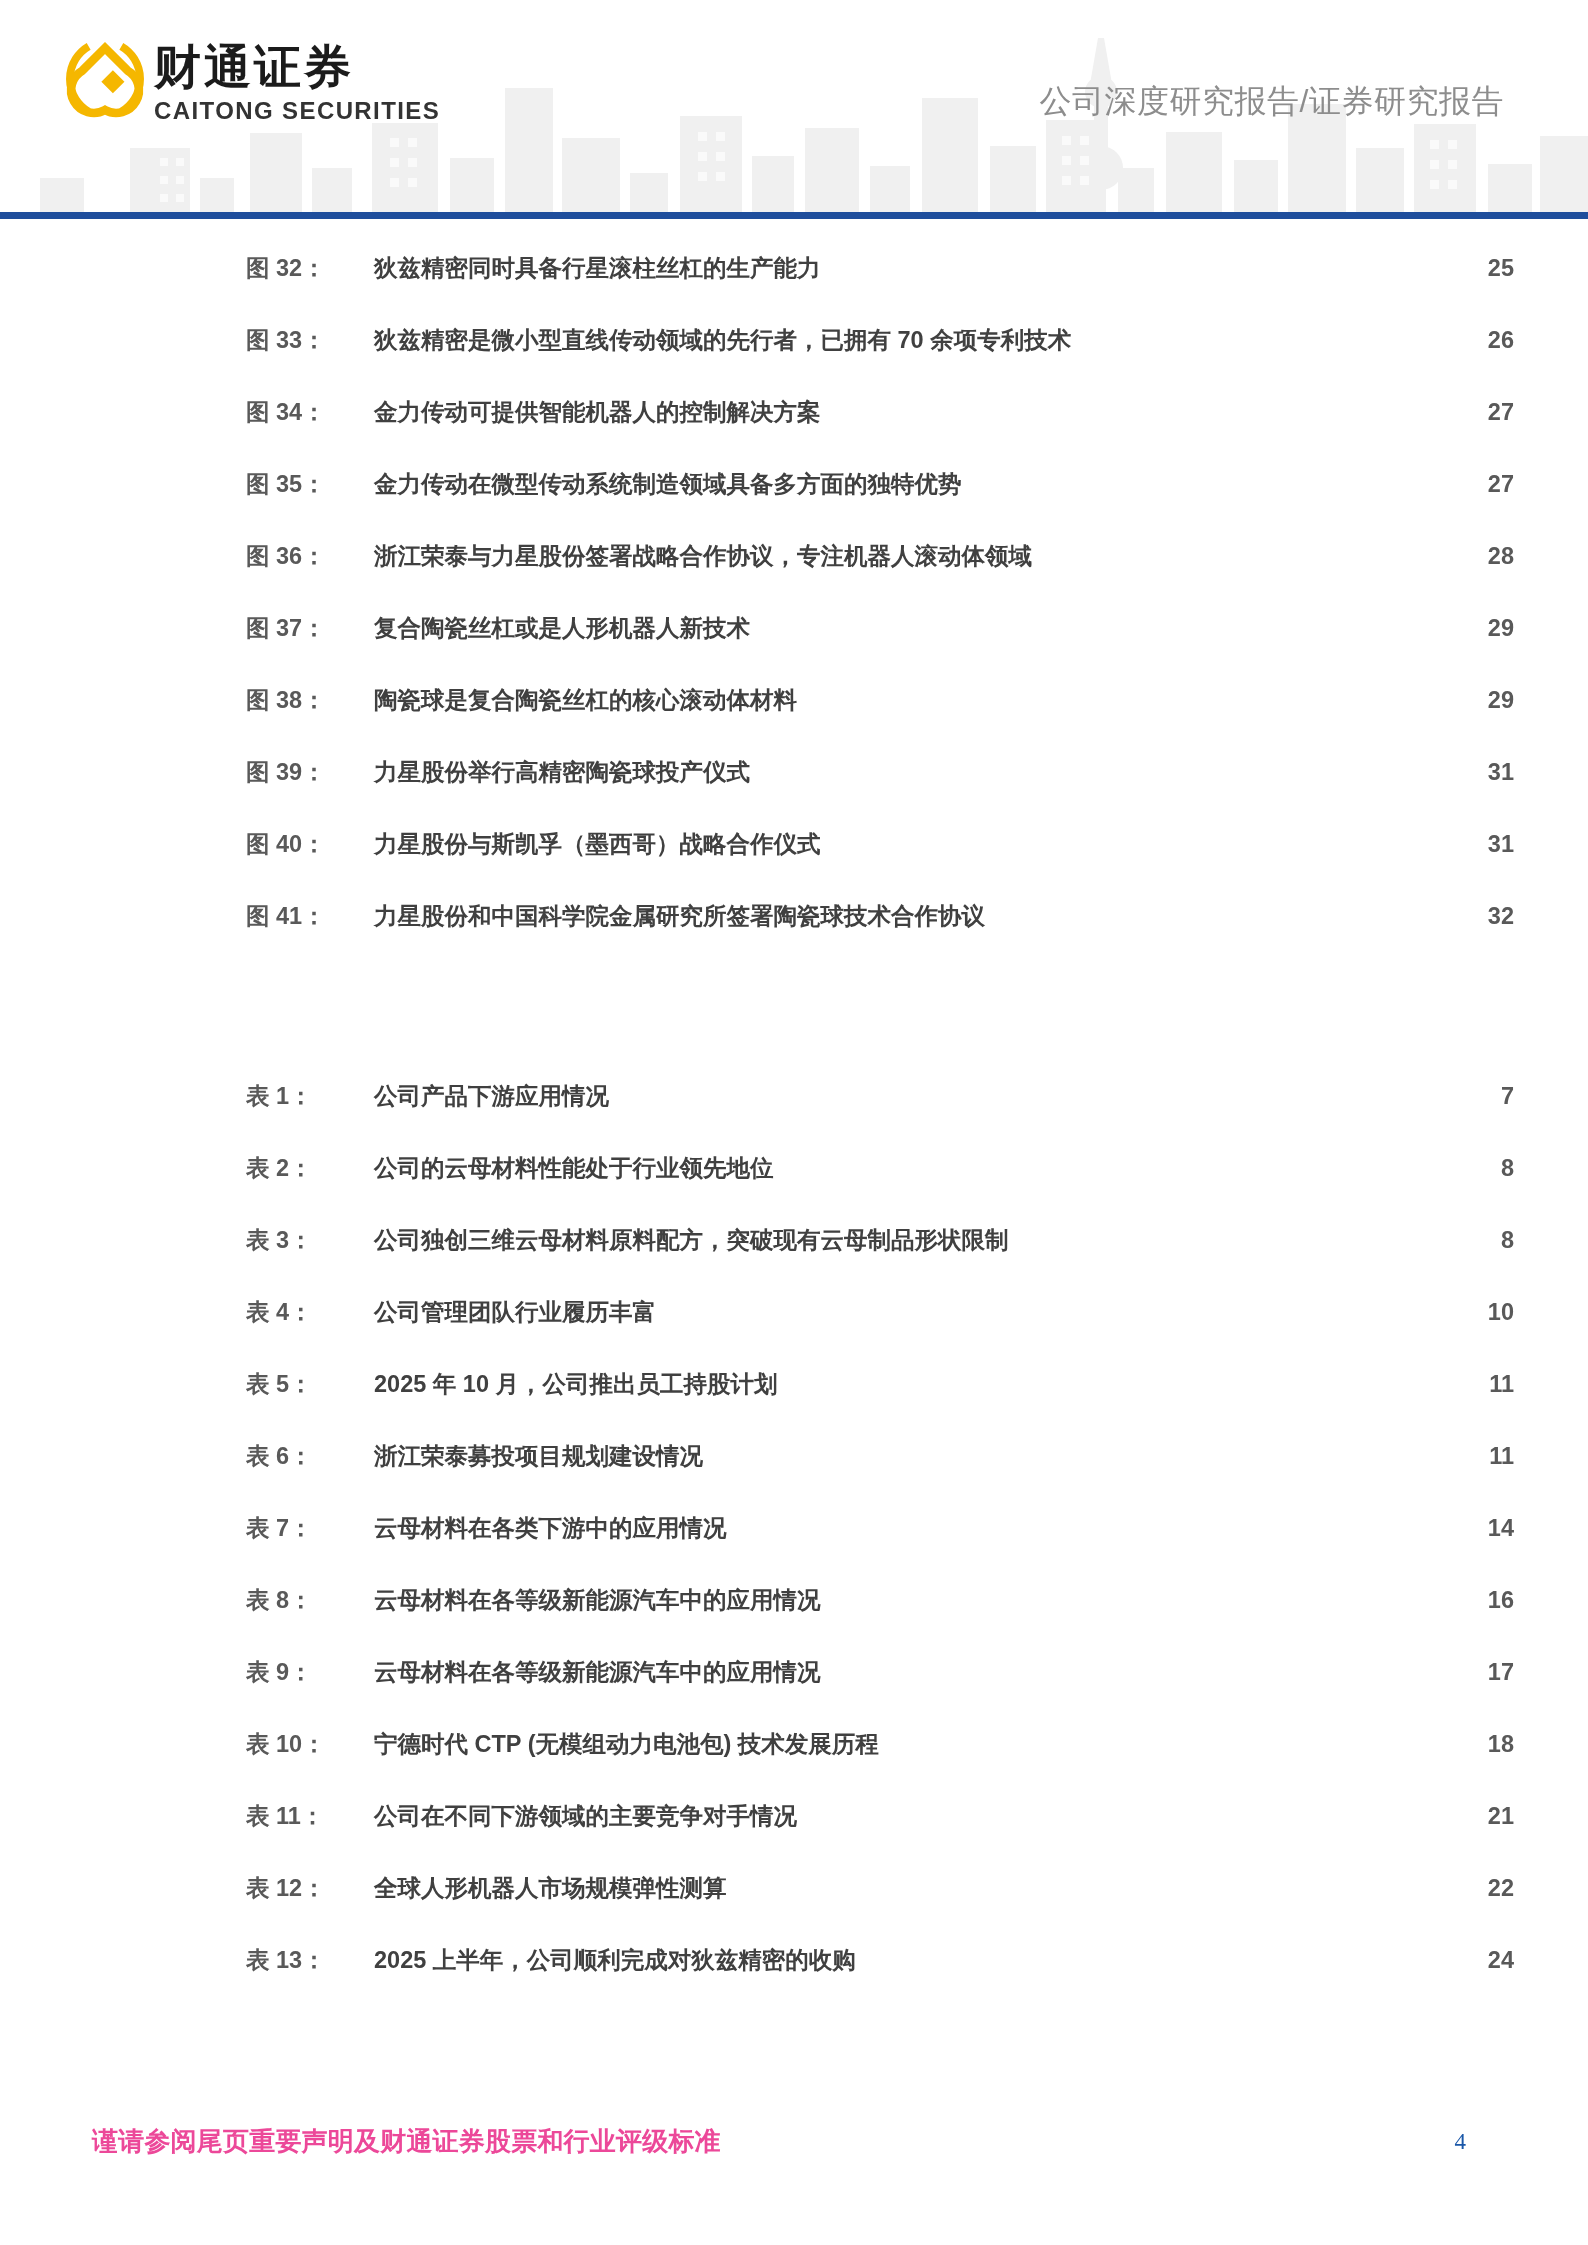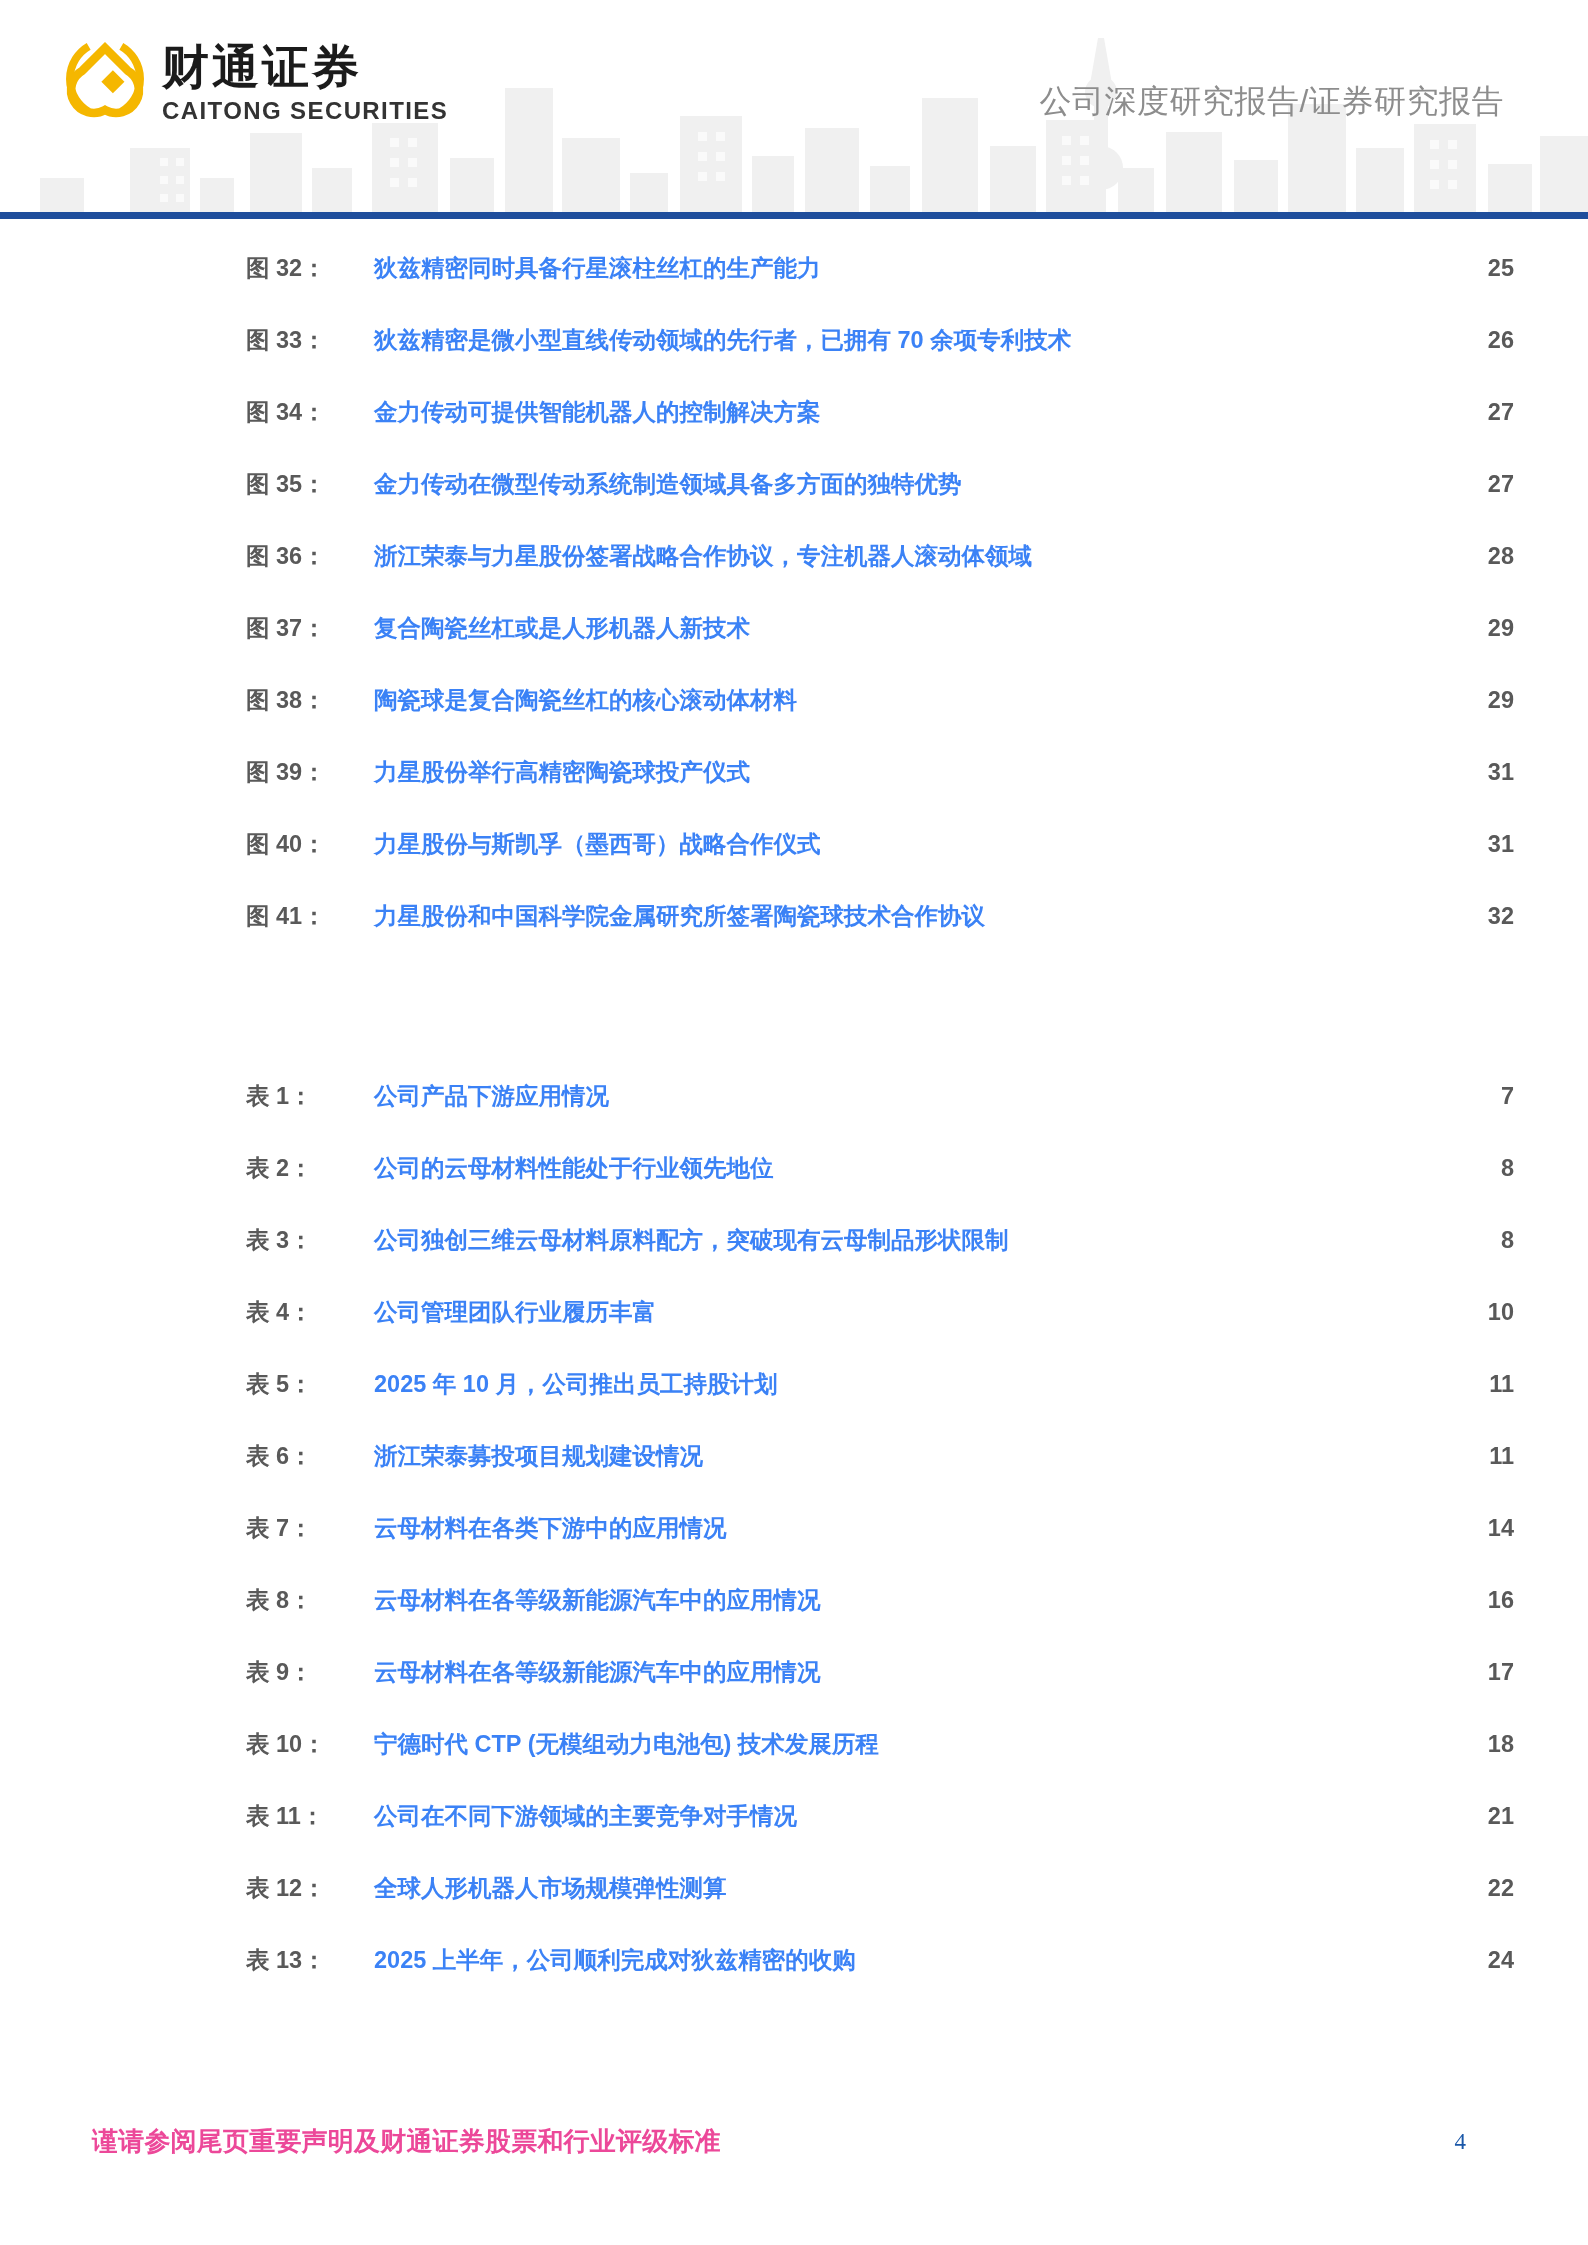--- a/index.html
+++ b/index.html
@@ -35,21 +35,21 @@
     width: 1588px;
     height: 190px;
     opacity: 1;
   }
   .logo-wrap {
     position: absolute;
     left: 62px;
     top: 36px;
     display: flex;
     align-items: flex-start;
-    gap: 14px;
+    gap: 6px;
     justify-content: space-between;
   }
   .logo-mark {
     width: 86px;
     height: 86px;
     position: relative;
     flex: none;
   }
   .logo-text-block {
     display: flex;
@@ -120,21 +120,21 @@
     white-space: nowrap;
     overflow: hidden;
   }
   .toc-label {
     flex: none;
     width: 128px;
     color: #595959;
   }
   .toc-title {
     flex: none;
-    color: #3b82f6;
+    color: #404040;
   }
   .toc-dots {
     flex: 1 1 auto;
     overflow: hidden;
     margin: 0 3px 0 4px;
     height: 1em;
     position: relative;
   }
   .toc-dots::before {
     content: "........................................................................................................................................................";

